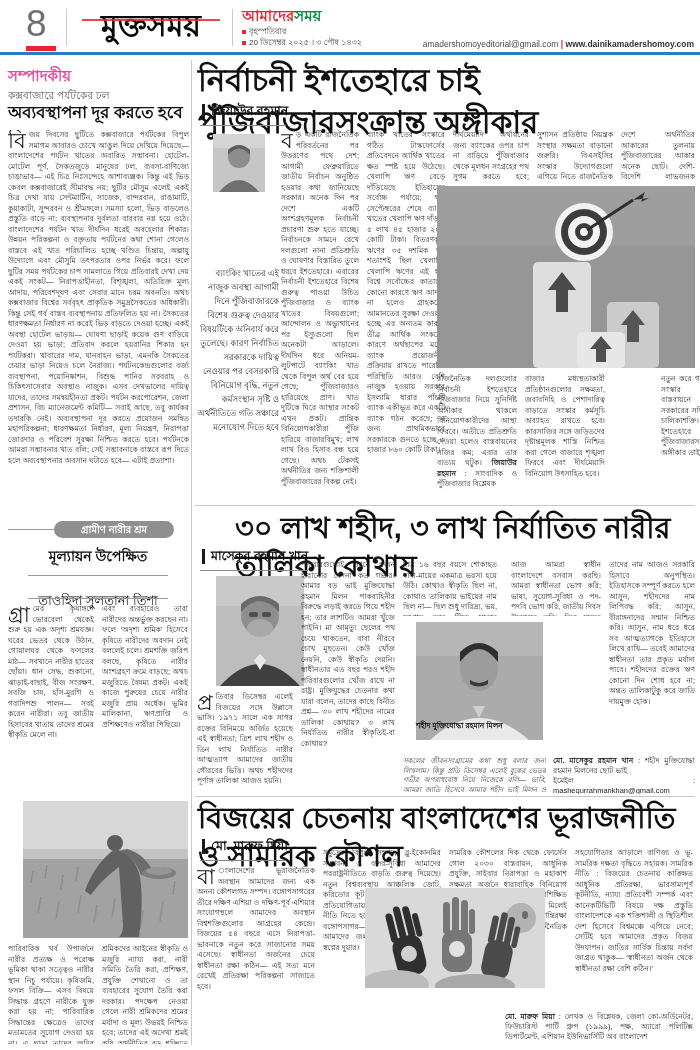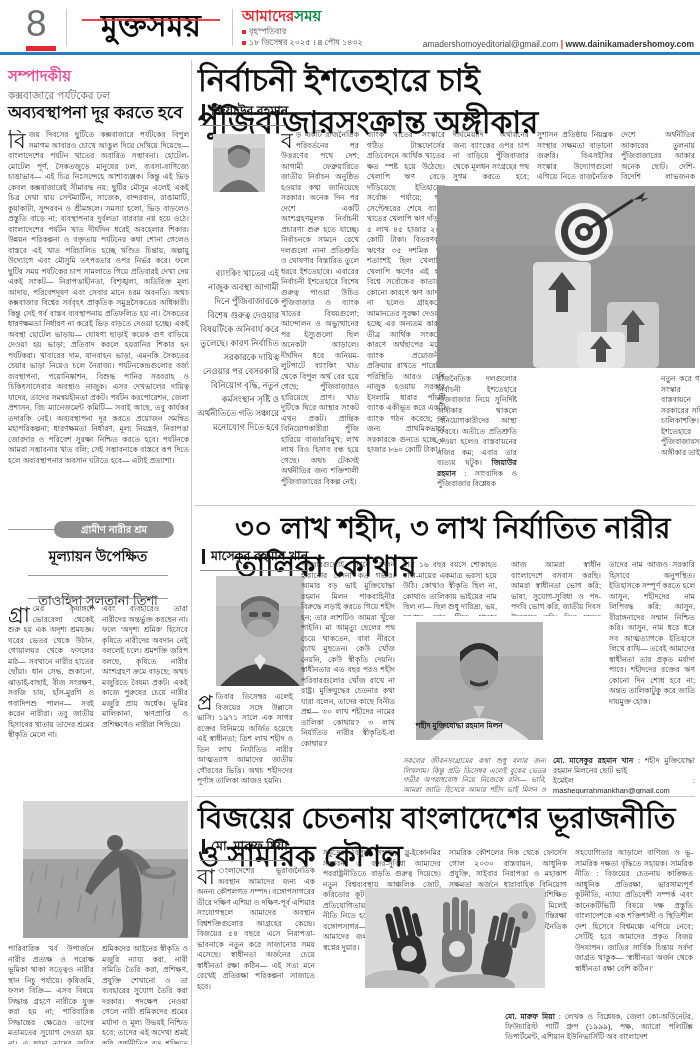--- a/index.html
+++ b/index.html
@@ -2,21 +2,21 @@
 <html lang="bn"><head>
 <meta charset="utf-8">
 <style>
   html,body{margin:0;padding:0;background:#e9e9e9;}
   .page{position:relative;width:700px;height:1050px;background:#ffffff;overflow:hidden;
         font-family:"Liberation Sans","DejaVu Sans",sans-serif;color:#1c1c1c;}
   .abs{position:absolute;}
   .jtext{font-size:7.5px;line-height:10.5px;text-align:justify;color:#222;overflow:hidden;}
   .dc{float:left;font-size:21px;line-height:19px;padding:1px 3px 0 0;color:#111;}
   .headline{font-weight:700;color:#101010;letter-spacing:0;}
-  .kicker{color:#5a5a5a;}
+  .kicker{color:#5a5a5a;font-family:Liberation Serif, serif;}
   .byline{font-size:12.5px;font-weight:700;color:#111;border-left:3px solid #1a1a1a;padding-left:6px;line-height:15px;}
   .byrule{border-bottom:1px solid #8a8a8a;height:1px;}
   .hr{background:#c9c9c9;height:1px;}
   .vr{background:#c9c9c9;width:1px;}
   .pullquote{font-size:8.5px;line-height:14px;text-align:right;color:#2b2b2b;overflow:hidden;}
   .caption{font-size:7.5px;font-weight:700;color:#111;}
   .note{font-size:7px;line-height:9.5px;font-style:italic;color:#333;text-align:justify;overflow:hidden;}
   .credit{font-size:7.5px;line-height:10px;text-align:justify;}
   .credit b{font-weight:700;}
   .badge{background:#8f8f8f;color:#fff;border-radius:9px;text-align:center;font-size:10px;line-height:17px;font-weight:700;}
@@ -41,21 +41,21 @@
 
   <div class="abs masthead" style="left:76px;top:9px;width:150px;text-align:center;">মুক্তসময়</div>
   <div class="abs" style="left:82px;top:19px;width:138px;height:2px;background:#e8262d;opacity:.85;"></div>
 
   <div class="abs vr" style="left:232px;top:9px;height:37px;"></div>
 
   <div class="abs brandline" style="left:242px;top:8px;">
     <span style="color:#e8262d;">আমাদের</span><span style="color:#008d44;">সময়</span>
   </div>
   <div class="abs small" style="left:242px;top:27px;"><span class="rsq"></span><span>বৃহস্পতিবার</span></div>
-  <div class="abs small" style="left:242px;top:38px;"><span class="rsq"></span><span>১৮ ডিসেম্বর ২০২৫ । 8 পৌষ ১৪৩২</span></div>
+  <div class="abs small" style="left:242px;top:38px;"><span class="rsq"></span><span>20 ডিসেম্বর ২০২৫ । ৩ পৌষ ১৪৩২</span></div>
 
   <div class="abs maillink" style="right:6px;top:39px;text-align:center;">
     <span>amadershomoyeditorial@gmail.com</span>
     <span class="redbit">|</span>
     <b style="color:#333;">www.dainikamadershomoy.com</b>
   </div>
 
   <div class="abs" style="left:0;top:52px;width:700px;height:3px;background:#2b7cc0;"></div>
 
   <div class="abs vr" style="left:191px;top:60px;height:985px;"></div>
@@ -108,20 +108,21 @@
       <circle cx="147" cy="46" r="4" fill="#f2f2f2"></circle>
       <line x1="150" y1="44" x2="196" y2="14" stroke="#2f2f2f" stroke-width="3"></line>
       <polygon points="196,14 208,6 204,16 212,12" fill="#2f2f2f"></polygon>
     </svg>
   </div>
 
   <div class="abs jtext" style="left:437px;top:374px;width:80px;height:130px;">
     <span>রাজনৈতিক দলগুলোর নির্বাচনী ইশতেহারে পুঁজিবাজার নিয়ে সুনির্দিষ্ট অঙ্গীকার থাকলে বিনিয়োগকারীদের আস্থা ফিরবে। অতীতে প্রতিশ্রুতি দেওয়া হলেও বাস্তবায়নের নজির কম; এবার তার ব্যত্যয় ঘটুক।</span>
     <span class="credit"><b>জিয়াউর রহমান</b><span> : সাংবাদিক ও পুঁজিবাজার বিশ্লেষক</span></span>
   </div>
+  <div class="abs jtext" style="left:525px;top:374px;width:80px;height:130px;">বাজার মধ্যস্থতাকারী প্রতিষ্ঠানগুলোর সক্ষমতা, জবাবদিহি ও পেশাদারিত্ব বাড়াতে সংস্কার কর্মসূচি অব্যাহত রাখতে হবে। কারসাজির সঙ্গে জড়িতদের দৃষ্টান্তমূলক শাস্তি নিশ্চিত করা গেলে বাজারে শৃঙ্খলা ফিরবে এবং দীর্ঘমেয়াদি বিনিয়োগ উৎসাহিত হবে।</div>
   <div class="abs jtext" style="left:613px;top:374px;width:82px;height:130px;margin-left:48px;">নতুন করে গঠিত কমিশনের সংস্কার প্রস্তাবগুলো বাস্তবায়নে নির্বাচিত সরকারের সদিচ্ছাই হবে মূল চালিকাশক্তি। নির্বাচনী ইশতেহারে পুঁজিবাজারসংক্রান্ত সুস্পষ্ট অঙ্গীকার তাই সময়ের দাবি।</div>
 
   <div class="abs hr" style="left:195px;top:505px;width:500px;"></div>
 
   <div class="abs headline" style="left:198px;top:509px;width:490px;font-size:29px;line-height:38px;margin-left:37px;">৩০ লাখ শহীদ, ৩ লাখ নির্যাতিত নারীর তালিকা কোথায়</div>
   <div class="abs byline" style="left:202px;top:549px;">মাসেকুর রহমান খান</div>
   <div class="abs byrule" style="left:200px;top:569px;width:108px;"></div>
 
   <div class="abs" style="left:216px;top:576px;">
     <svg width="88" height="110" viewBox="0 0 88 110">

